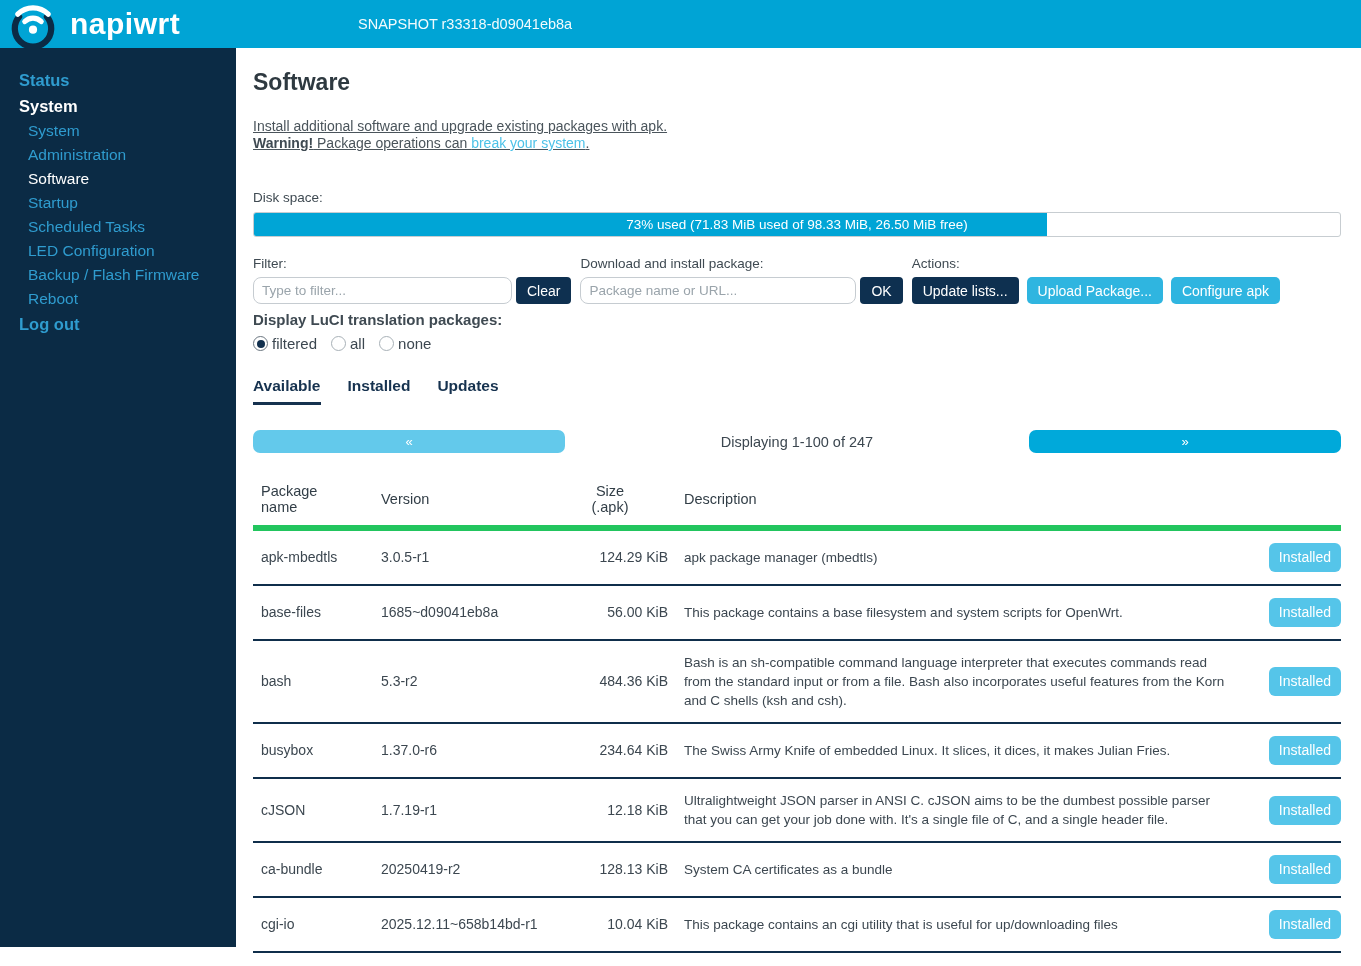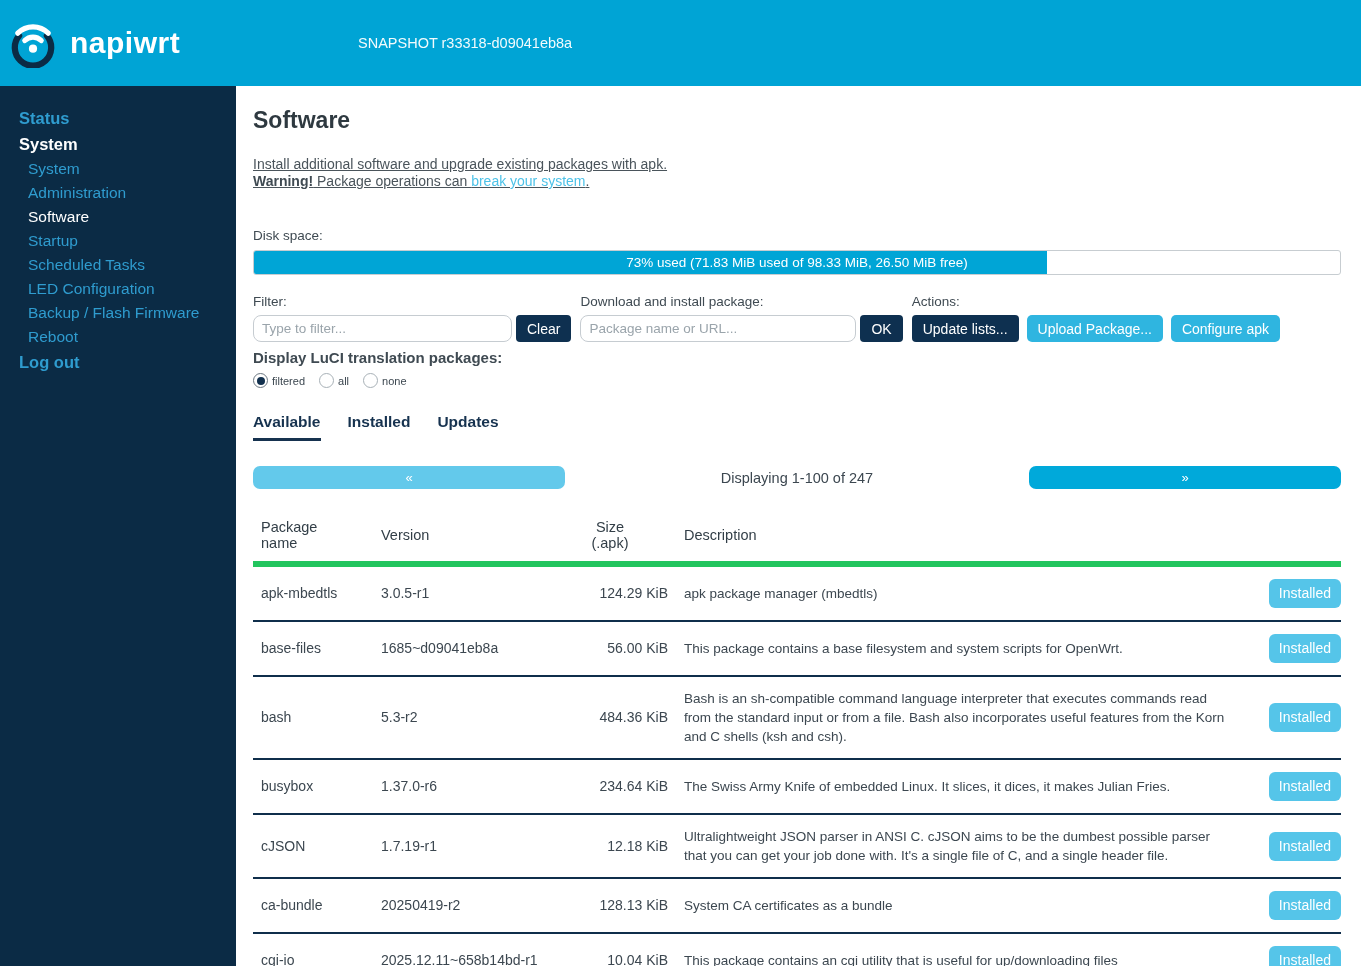--- a/index.html
+++ b/index.html
@@ -1,21 +1,21 @@
 <!DOCTYPE html>
 <html><head>
 <meta charset="utf-8">
 <style>
   * { box-sizing: border-box; margin: 0; padding: 0; }
   html, body { width: 1361px; height: 966px; overflow: hidden; }
   body { font-family: "Liberation Sans", sans-serif; background: #fff; color: #3f4a52; }
 
   
   .header {
-    height: 86px; background: #00a4d5; display: flex; align-items: center;
+    height: 48px; background: #00a4d5; display: flex; align-items: center;
     position: relative;
   }
   .brand { display: flex; align-items: center; gap: 12px; padding-left: 8px; }
   .brand-text { color: #fff; font-size: 30px; font-weight: 700; letter-spacing: 0.5px; }
   .snapshot { position: absolute; left: 358px; color: #f2fbfd; font-size: 14.5px; }
 
   
   .layout { display: flex; height: 899px; }
   .sidebar { width: 236px; background: #0b2b45; padding-top: 19px; flex-shrink: 0; }
   .side-item { display: block; cursor: pointer; text-decoration: none; }
@@ -68,21 +68,21 @@
   
   .trans-label { font-size: 15px; margin-top: 7px; font-weight: bold; }
   .radio-row { display: flex; align-items: center; gap: 14px; margin-top: 7px; }
   .radio-opt { display: flex; align-items: center; gap: 4px; cursor: pointer; }
   .radio-circle {
     width: 15px; height: 15px; border-radius: 50%; border: 1.5px solid #a8b1b7;
     display: inline-flex; align-items: center; justify-content: center; background: #fff;
   }
   .radio-circle.checked { border-color: #6b7680; }
   .radio-dot { width: 8px; height: 8px; border-radius: 50%; background: #12304e; }
-  .radio-label { font-size: 11px; color: #3c4750; }
+  .radio-label { font-size: 15px; color: #3c4750; }
 
   
   .tabs { display: flex; gap: 27px; margin-top: 25px; }
   .tab {
     font-size: 15.5px; font-weight: 600; color: #16324f; padding-bottom: 7px;
     cursor: pointer; border-bottom: 3px solid transparent;
   }
   .tab.active { border-bottom-color: #16324f; }
 
   

